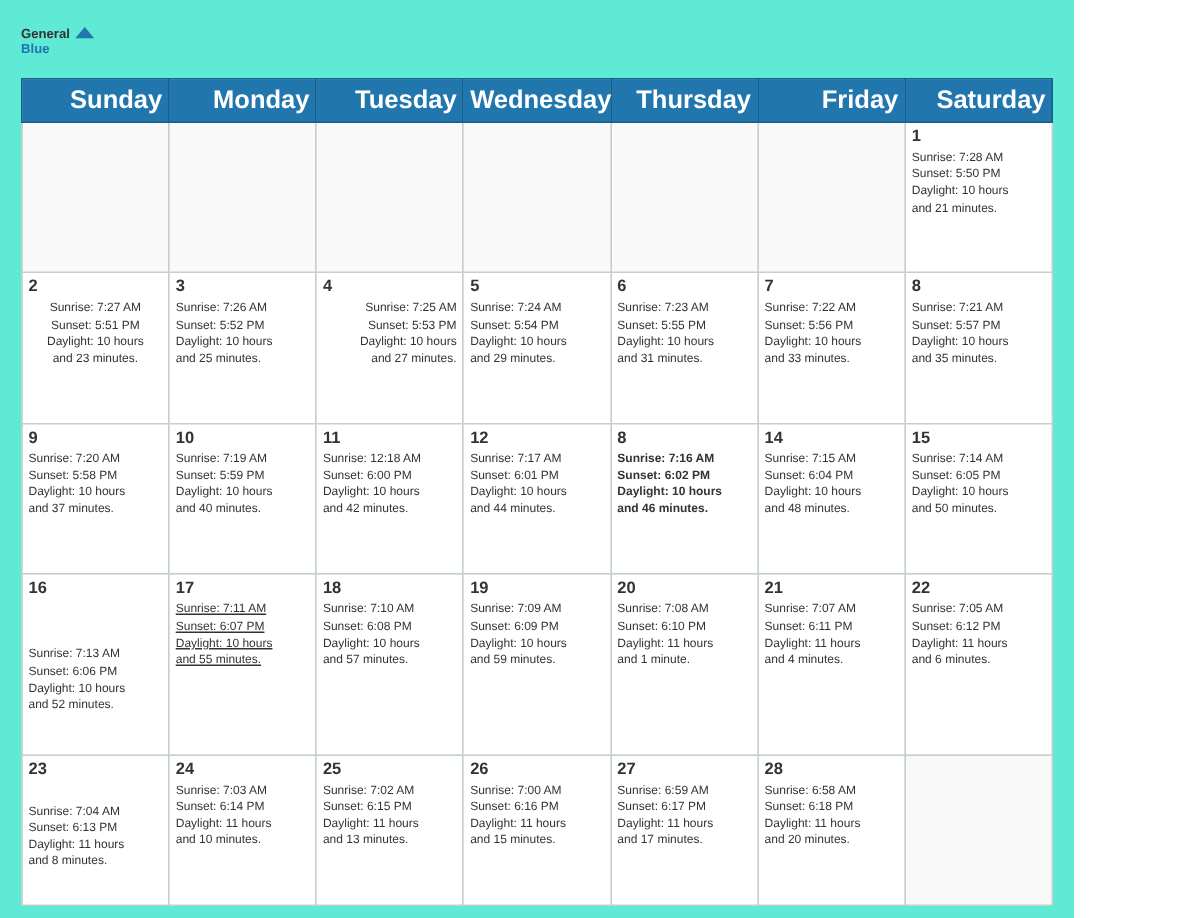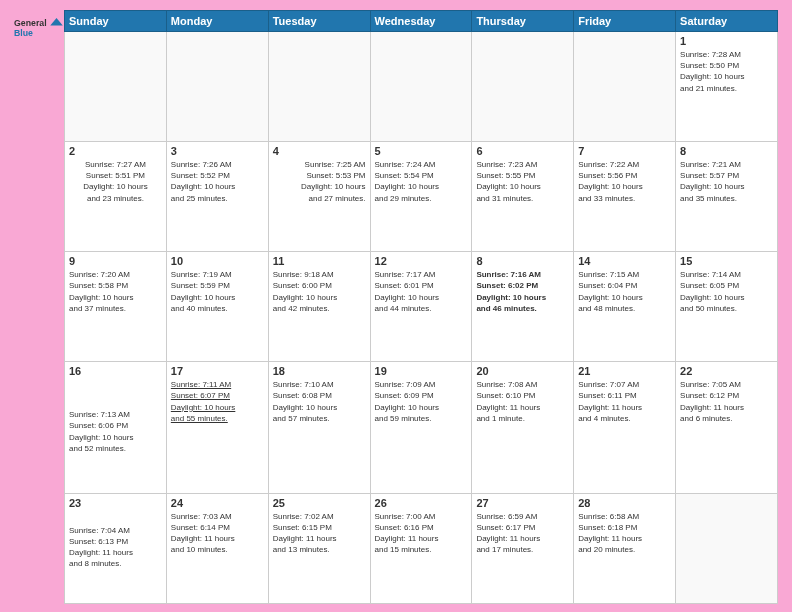--- a/index.html
+++ b/index.html
@@ -4,24 +4,25 @@
   <style>
     * { box-sizing: border-box; margin: 0; padding: 0; }
     body {
       font-family: Arial, Helvetica, sans-serif;
       background: #fff;
       width: 792px;
       height: 612px;
       overflow: hidden;
     }
     .page {
-      width: 792px;
+      width: 716px;
       height: 612px;
-      background: #f9a8d4;
+      background: #5eead4;
       display: flex;
+      flex-direction: column;
       padding: 10px 14px 8px 14px;
     }
     .header {
       display: flex;
       justify-content: space-between;
       align-items: flex-start;
       margin-bottom: 6px;
     }
     .logo {
       display: flex;
@@ -44,24 +45,24 @@
     .calendar {
       flex: 1;
       border: 1px solid #ccc;
       border-collapse: collapse;
       width: 100%;
       table-layout: fixed;
     }
     .calendar th {
       background: #2176ae;
       color: #fff;
-      font-size: 11px;
+      font-size: 17px;
       font-weight: bold;
       padding: 4px 4px;
-      text-align: left;
+      text-align: right;
       border: 1px solid #1a5f8a;
     }
     .calendar td {
       vertical-align: top;
       border: 1px solid #ccc;
       padding: 3px 4px;
       font-size: 8.5px;
       color: #333;
       background: #fff;
       height: 80px;
@@ -189,21 +190,21 @@
           </td>
           <td>
             <span class="day-number">10</span>
             <div class="day-info" style="white-space: pre-line;">Sunrise: 7:19 AM
 Sunset: 5:59 PM
 Daylight: 10 hours
 and 40 minutes.</div>
           </td>
           <td>
             <span class="day-number">11</span>
-            <div class="day-info" style="white-space: pre-line;">Sunrise: 9:18 AM
+            <div class="day-info" style="white-space: pre-line;">Sunrise: 12:18 AM
 Sunset: 6:00 PM
 Daylight: 10 hours
 and 42 minutes.</div>
           </td>
           <td>
             <span class="day-number">12</span>
             <div class="day-info" style="white-space: pre-line;">Sunrise: 7:17 AM
 Sunset: 6:01 PM
 Daylight: 10 hours
 and 44 minutes.</div>

